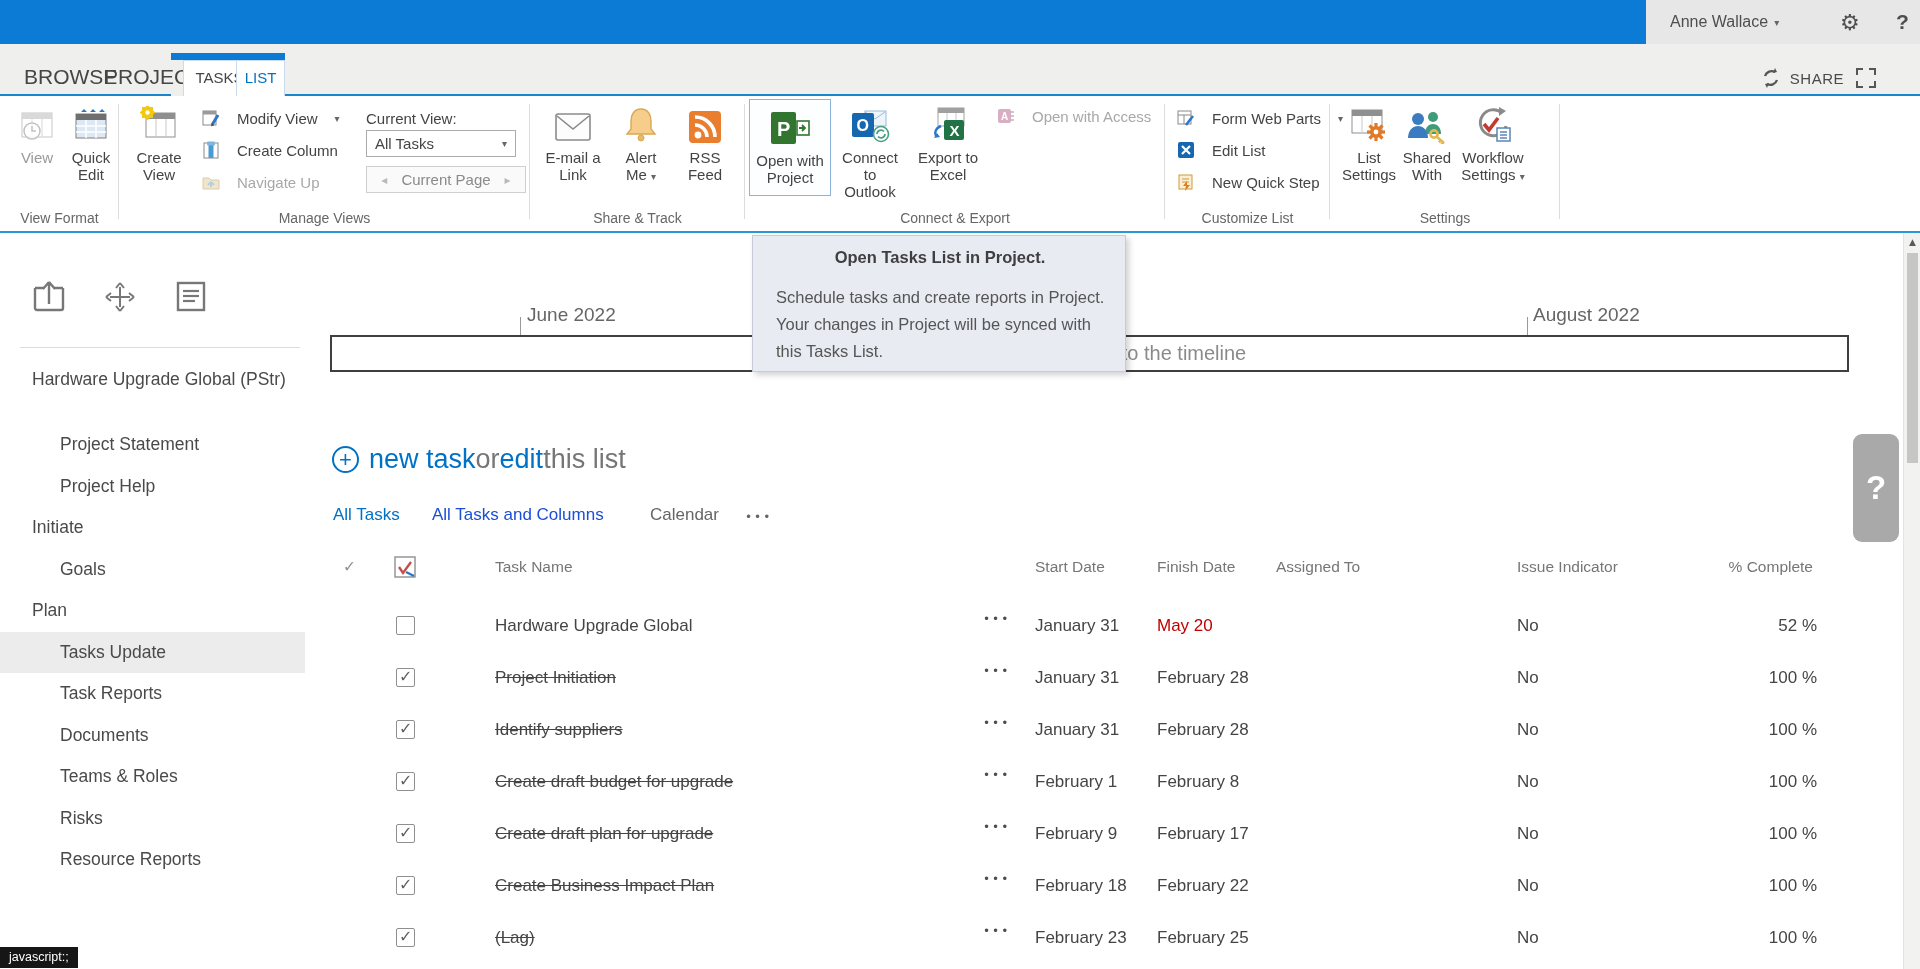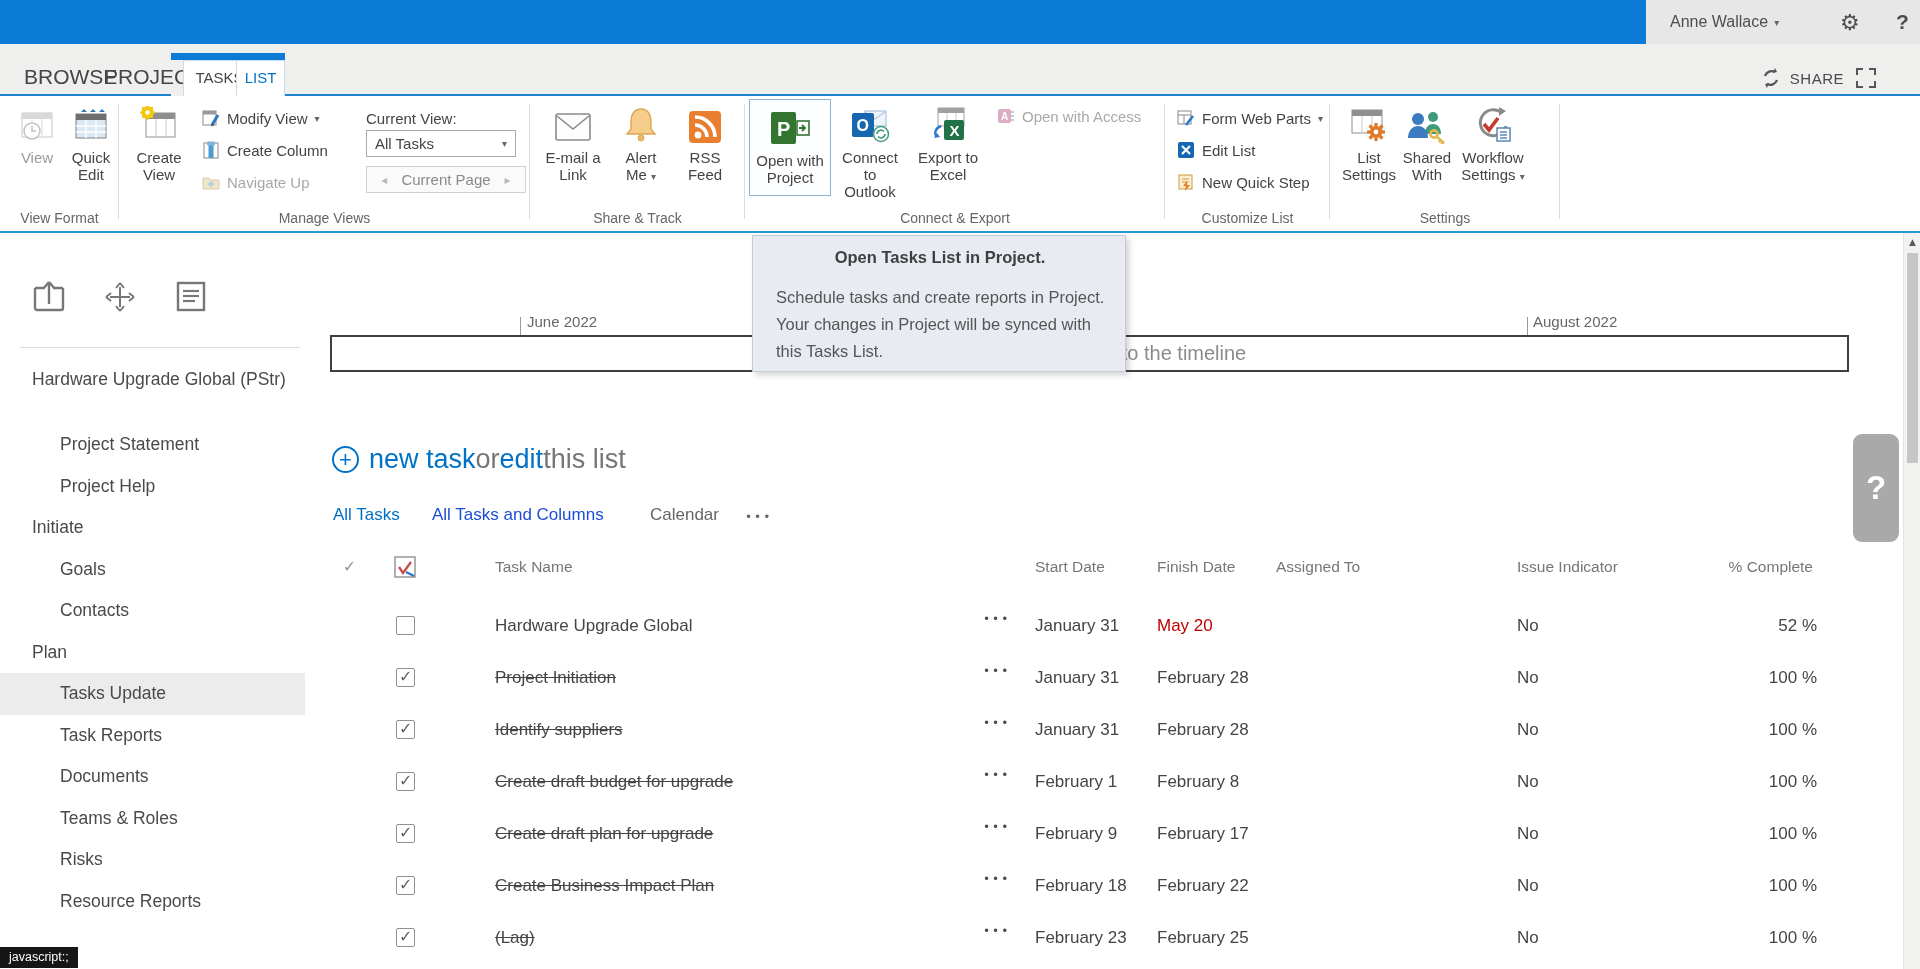--- a/index.html
+++ b/index.html
@@ -28,35 +28,35 @@
 
   
   #ribbon { position:absolute; left:0; top:96px; width:1920px; height:137px; background:#fff; border-bottom:2px solid #2b98d6; }
   .rgroup { position:absolute; top:0; height:135px; }
   .rgroup::after { content:""; position:absolute; right:0; top:8px; bottom:12px; width:1px; background:#dcdcdc; }
   .rgroup-label { position:absolute; bottom:5px; left:0; right:0; text-align:center; font-size:14px; color:#666; }
   .bigbtn { position:absolute; top:4px; width:66px; display:flex; flex-direction:column; align-items:center; cursor:pointer; }
   .bigbtn .ic { height:44px; display:flex; align-items:flex-end; justify-content:center; }
   .bigbtn .lb { margin-top:5px; font-size:15px; line-height:17px; text-align:center; color:#444; }
   .bigbtn.disabled .lb { color:#9a9a9a; }
-  .smallrow { position:absolute; height:24px; display:flex; align-items:center; gap:7px; font-size:15px; color:#444; cursor:pointer; white-space:nowrap; }
+  .smallrow { position:absolute; height:24px; display:flex; align-items:center; gap:17px; font-size:15px; color:#444; cursor:pointer; white-space:nowrap; }
   .smallrow.disabled { color:#a8a8a8; }
   #btn-open-project { border:1px solid #8ab4d8; background:#fdfeff; width:82px; padding-top:3px; top:3px; height:97px; }
   .dd-box { position:absolute; width:150px; height:27px; background:#fff; border:1px solid #ababab; font-size:15px; color:#444; display:flex; align-items:center; padding:0 8px; cursor:pointer; }
   .dd-box .spacer { flex:1; }
   .pager { position:absolute; width:160px; height:27px; background:#fafafa; border:1px solid #d0d0d0; display:flex; align-items:center; justify-content:center; gap:14px; font-size:15px; color:#8a8a8a; }
   .pager .arr { color:#b9b9b9; font-size:12px; font-family:"DejaVu Sans",sans-serif; }
 
   
   #tooltip { position:absolute; left:752px; top:235px; width:374px; height:137px; background:#e9ebf3; border:1px solid #c6cbd8; box-shadow:3px 3px 6px rgba(0,0,0,.18); z-index:50; }
   #tooltip .tt-title { margin:12px 14px 0 16px; font-size:16.5px; font-weight:bold; color:#3f3f3f;text-align:center; }
   #tooltip .tt-body { margin:17px 12px 0 23px; width:335px; font-size:16.5px; line-height:27px; color:#555; }
 
   
-  .month-label { position:absolute; top:304px; font-size:15px; color:#666;margin-top:9px; }
+  .month-label { position:absolute; top:304px; font-size:19px; color:#666; }
   .month-tick { position:absolute; top:317px; width:1px; height:18px; background:#999; }
   #timeline-bar { position:absolute; left:330px; top:335px; width:1519px; height:37px; border:2px solid #3f3f3f; background:#fff; display:flex; align-items:center; justify-content:center; font-size:20px; font-weight:300; color:#8a8a8a; overflow:hidden; }
 
   
   #side-icons { position:absolute; left:30px; top:277px; display:flex; gap:33px; }
   #side-icons .sic { width:38px; height:40px; cursor:pointer; }
   #side-divider { position:absolute; left:20px; top:347px; width:280px; height:1px; background:#dcdcdc; }
   #sidebar-nav { position:absolute; left:0; top:360px; width:305px; }
   .nav-item { font-size:17.5px; color:#4a4a4a; line-height:41.5px; height:41.5px; cursor:pointer; white-space:nowrap; }
   .nav-item.lvl0 { padding-left:32px; }
@@ -435,21 +435,20 @@
   </div>
 </div>
 <div id="side-divider"></div>
 
 <nav id="sidebar-nav">
   <div class="nav-item lvl0 wrap2">Hardware Upgrade Global (PStr)</div>
   <div class="nav-item lvl1">Project Statement</div>
   <div class="nav-item lvl1">Project Help</div>
   <div class="nav-item lvl0">Initiate</div>
   <div class="nav-item lvl1">Goals</div>
-  <div class="nav-item lvl1">Contacts</div>
   <div class="nav-item lvl0">Plan</div>
   <div class="nav-item lvl1 selected">Tasks Update</div>
   <div class="nav-item lvl1">Task Reports</div>
   <div class="nav-item lvl1">Documents</div>
   <div class="nav-item lvl1">Teams &amp; Roles</div>
   <div class="nav-item lvl1">Risks</div>
   <div class="nav-item lvl1">Resource Reports</div>
 </nav>
 
 <div id="newtask-row">

